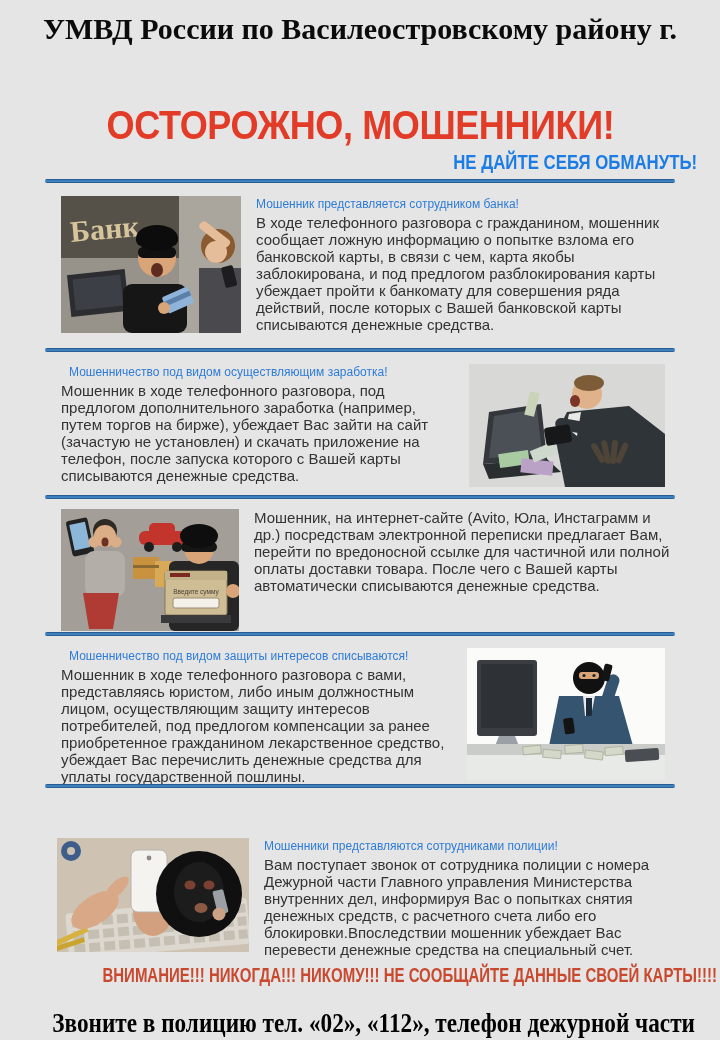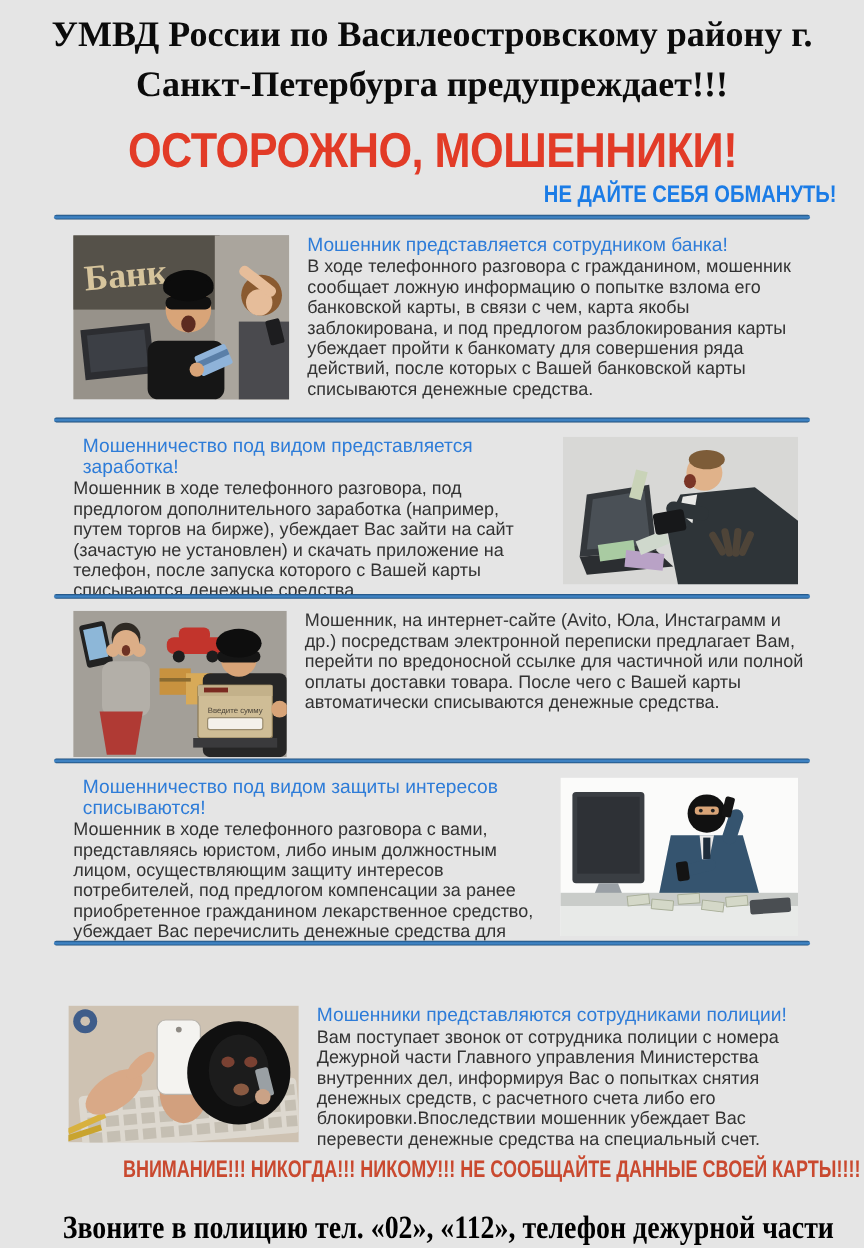--- a/index.html
+++ b/index.html
@@ -13,21 +13,21 @@
   .main-title span { display:inline-block; color:#e23b27; font-weight:bold; font-size:41px; line-height:44px;
             transform:scaleX(0.88); transform-origin:center; letter-spacing:-0.5px; }
   .subtitle { margin-top:1px; height:26px; text-align:right; white-space:nowrap; }
   .subtitle span { display:inline-block; color:#1b7ce6; font-weight:bold; font-size:20px; line-height:24px;
             transform:scaleX(0.84); transform-origin:center; }
   .content { width:630px; margin:3px auto 0 auto; }
   .divider { height:4px; width:630px; border-radius:2px;
              background:linear-gradient(180deg,#1d4c79 0%, #3e82c2 40%, #3e82c2 65%, #1d4c79 100%); }
   .sec { display:flex; gap:15px; overflow:hidden; }
   .sec .txt { flex:1 1 auto; min-width:0; }
-  .h { margin:0 0 1px 0; color:#2e7cd8; font-size:16px; line-height:17px; font-weight:normal; }
+  .h { margin:0 0 1px 0; color:#2e7cd8; font-size:12px; line-height:17px; font-weight:normal; }
   .b { margin:0; color:#333333; font-size:15px; line-height:17px; }
   .sec1 { height:165px; padding:13px 3px 0 16px; }
   .sec2 { height:143px; padding:12px 10px 0 16px; }
   .sec3 { height:133px; padding:10px 3px 0 16px; }
   .sec4 { height:148px; padding:12px 10px 0 16px; }
   .sec5 { height:133px; padding:10px 3px 0 12px;margin-top:40px; }
   .sec.right .h { padding-left:8px; }
   figure.photo { margin:0; flex:0 0 auto; line-height:0; }
   figure.photo svg { display:block; }
   .warning { height:28px; padding-top:2px; text-align:center; white-space:nowrap; }
@@ -38,21 +38,20 @@
   .footer .fl { white-space:nowrap;text-align:right; }
   .footer .fl span { display:inline-block; font-size:27px; line-height:33px; transform:scaleX(0.86); transform-origin:center; }
 </style>
 </head>
 <body>
 
 <div class="poster">
 
   <div class="header">
     <div>УМВД России по Василеостровскому району г.</div>
-    <div>Санкт-Петербурга предупреждает!!!</div>
   </div>
 
   <div class="main-title">
     <span>ОСТОРОЖНО, МОШЕННИКИ!</span>
   </div>
 
   <div class="subtitle">
     <span>НЕ ДАЙТЕ СЕБЯ ОБМАНУТЬ!</span>
   </div>
 
@@ -96,21 +95,21 @@
       <div class="txt">
         <h3 class="h">Мошенник представляется сотрудником банка!</h3>
         <p class="b">В ходе телефонного разговора с гражданином, мошенник сообщает ложную информацию о попытке взлома его банковской карты, в связи с чем, карта якобы заблокирована, и под предлогом разблокирования карты убеждает пройти к банкомату для совершения ряда действий, после которых с Вашей банковской карты списываются денежные средства.</p>
       </div>
     </section>
 
     <div class="divider"></div>
 
     <section class="sec sec2 right">
       <div class="txt">
-        <h3 class="h">Мошенничество под видом представляется заработка!</h3>
+        <h3 class="h">Мошенничество под видом осуществляющим заработка!</h3>
         <p class="b">Мошенник в ходе телефонного разговора, под предлогом дополнительного заработка (например, путем торгов на бирже), убеждает Вас зайти на сайт (зачастую не установлен) и скачать приложение на телефон, после запуска которого с Вашей карты списываются денежные средства.</p>
       </div>
       <figure class="photo">
         <svg width="196" height="123" viewBox="0 0 196 123">
           <rect x="0" y="0" width="196" height="123" fill="#d8d8d6"></rect>
           <g>
             <polygon points="20,48 72,40 78,95 14,100" fill="#34383c"></polygon>
             <polygon points="25,52 68,45 73,90 20,94" fill="#4a5056"></polygon>
             <polygon points="14,100 78,95 92,108 20,115" fill="#2b2e31"></polygon>
           </g>

